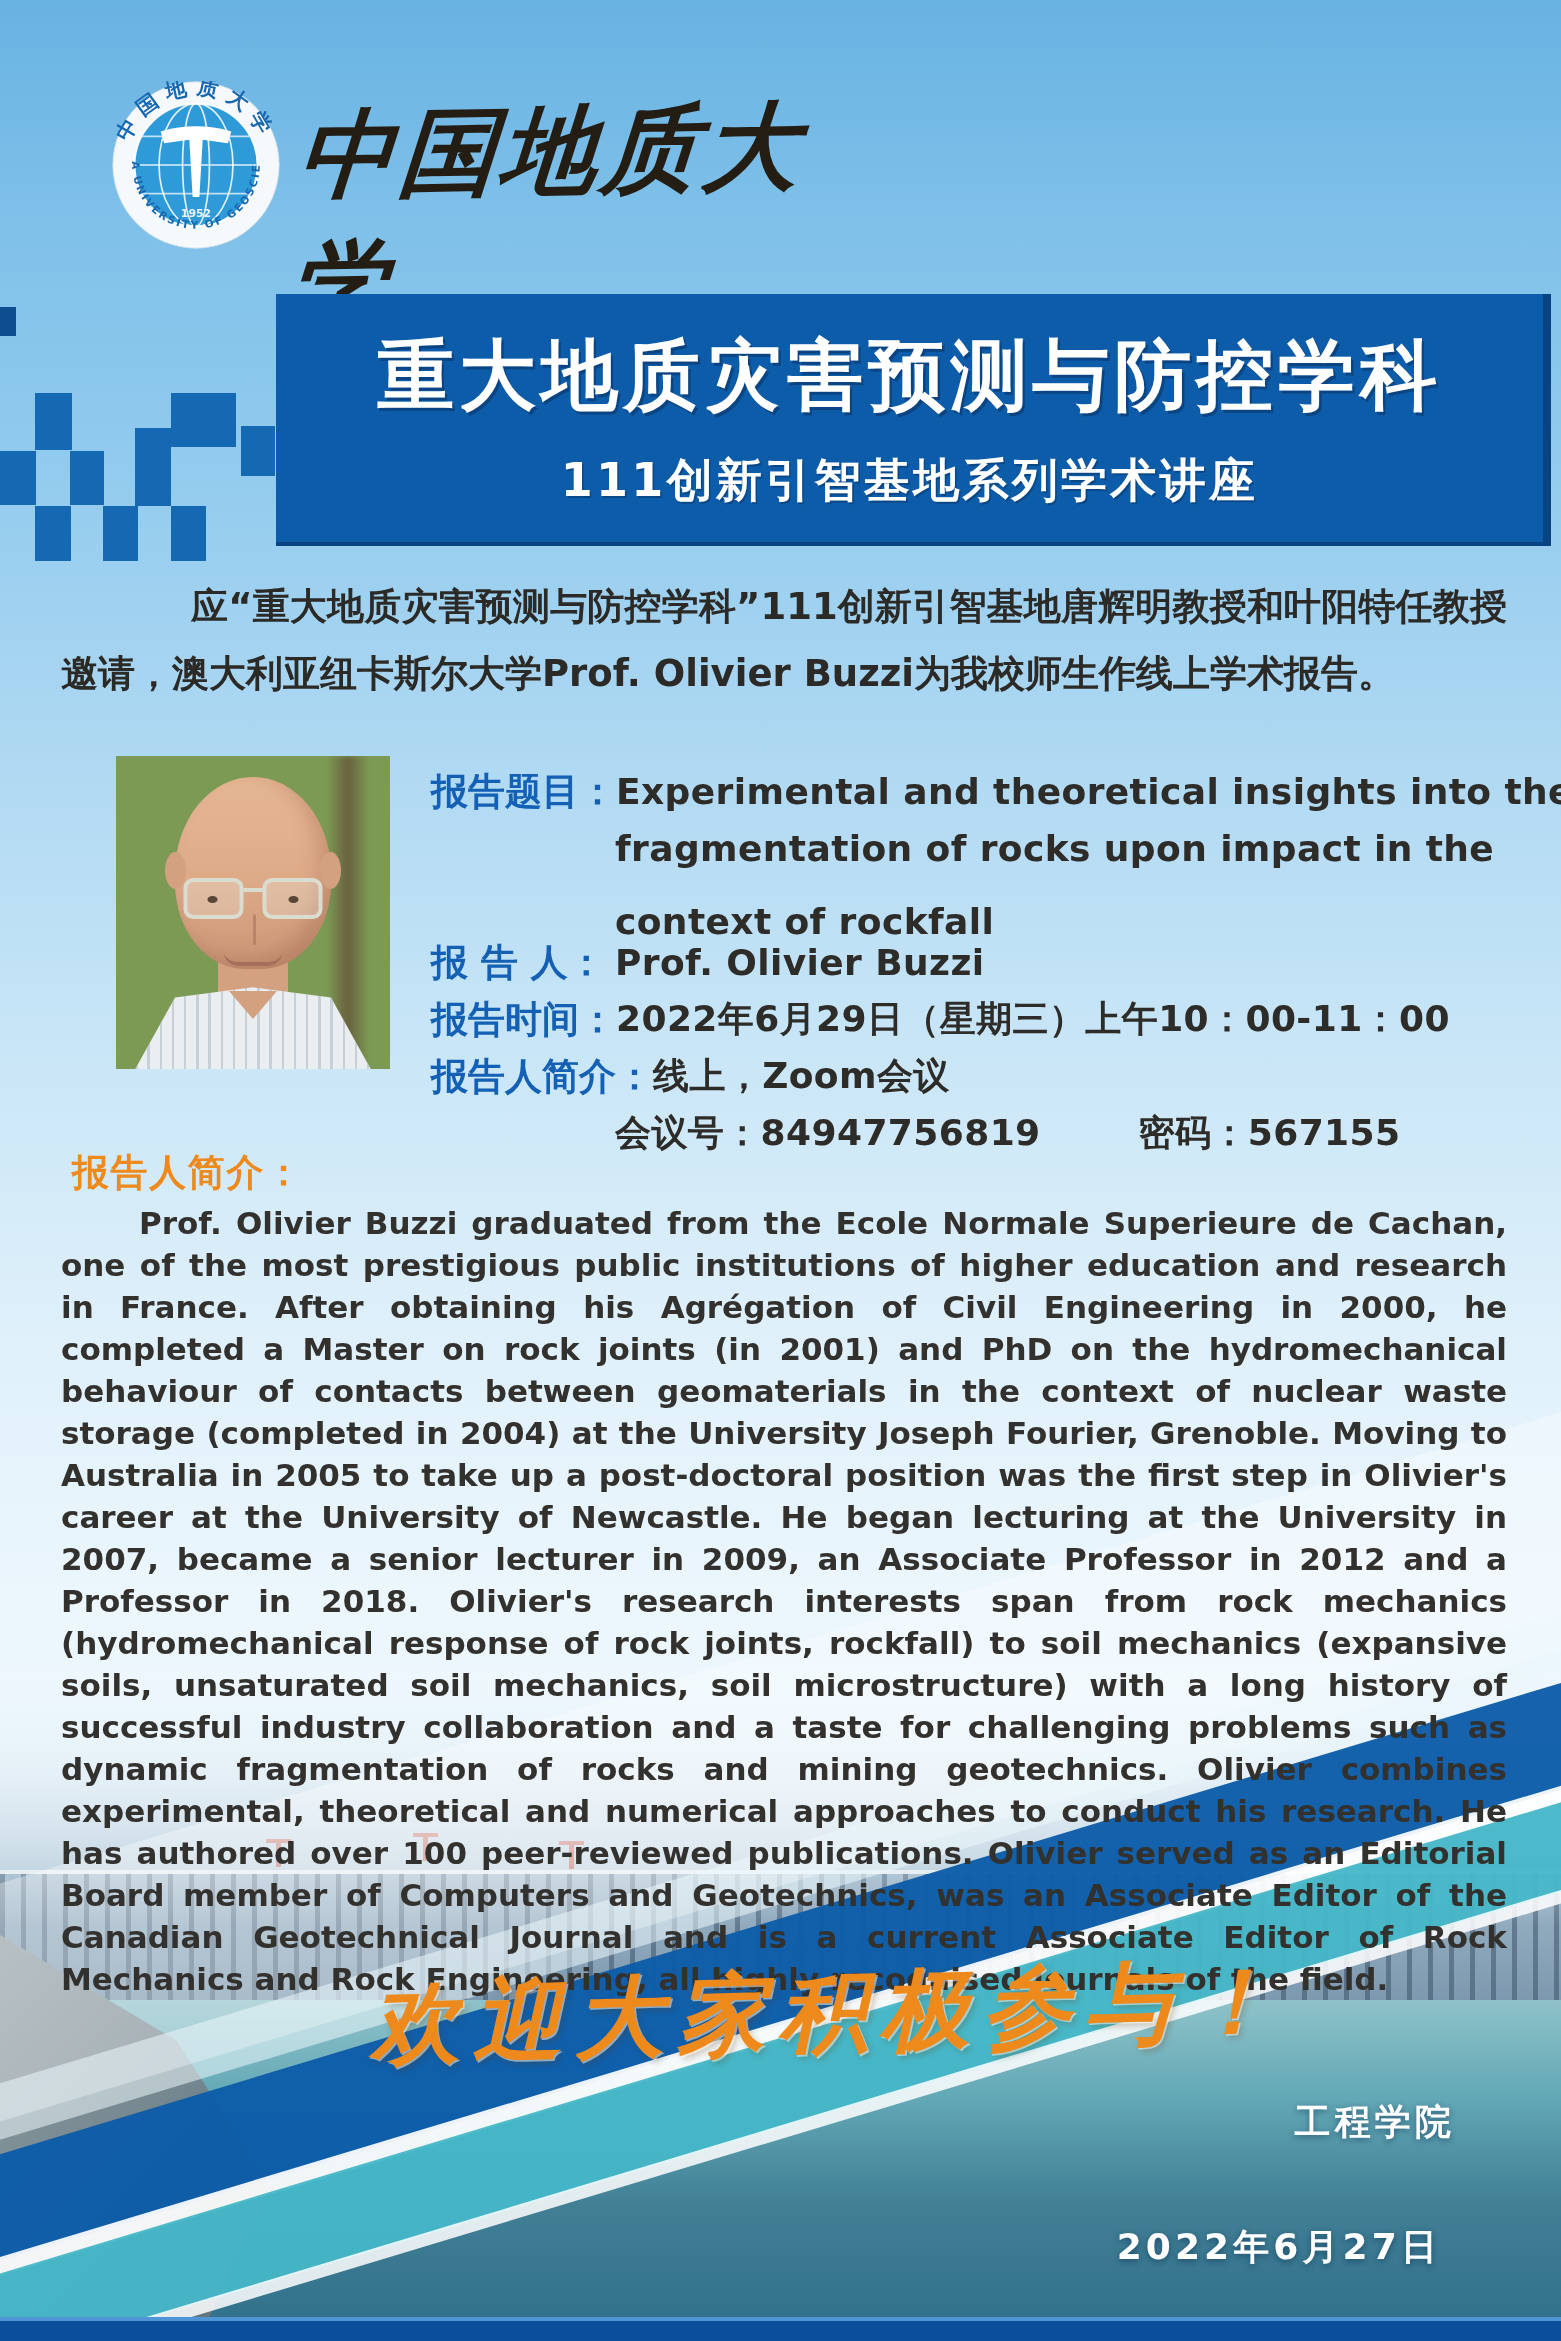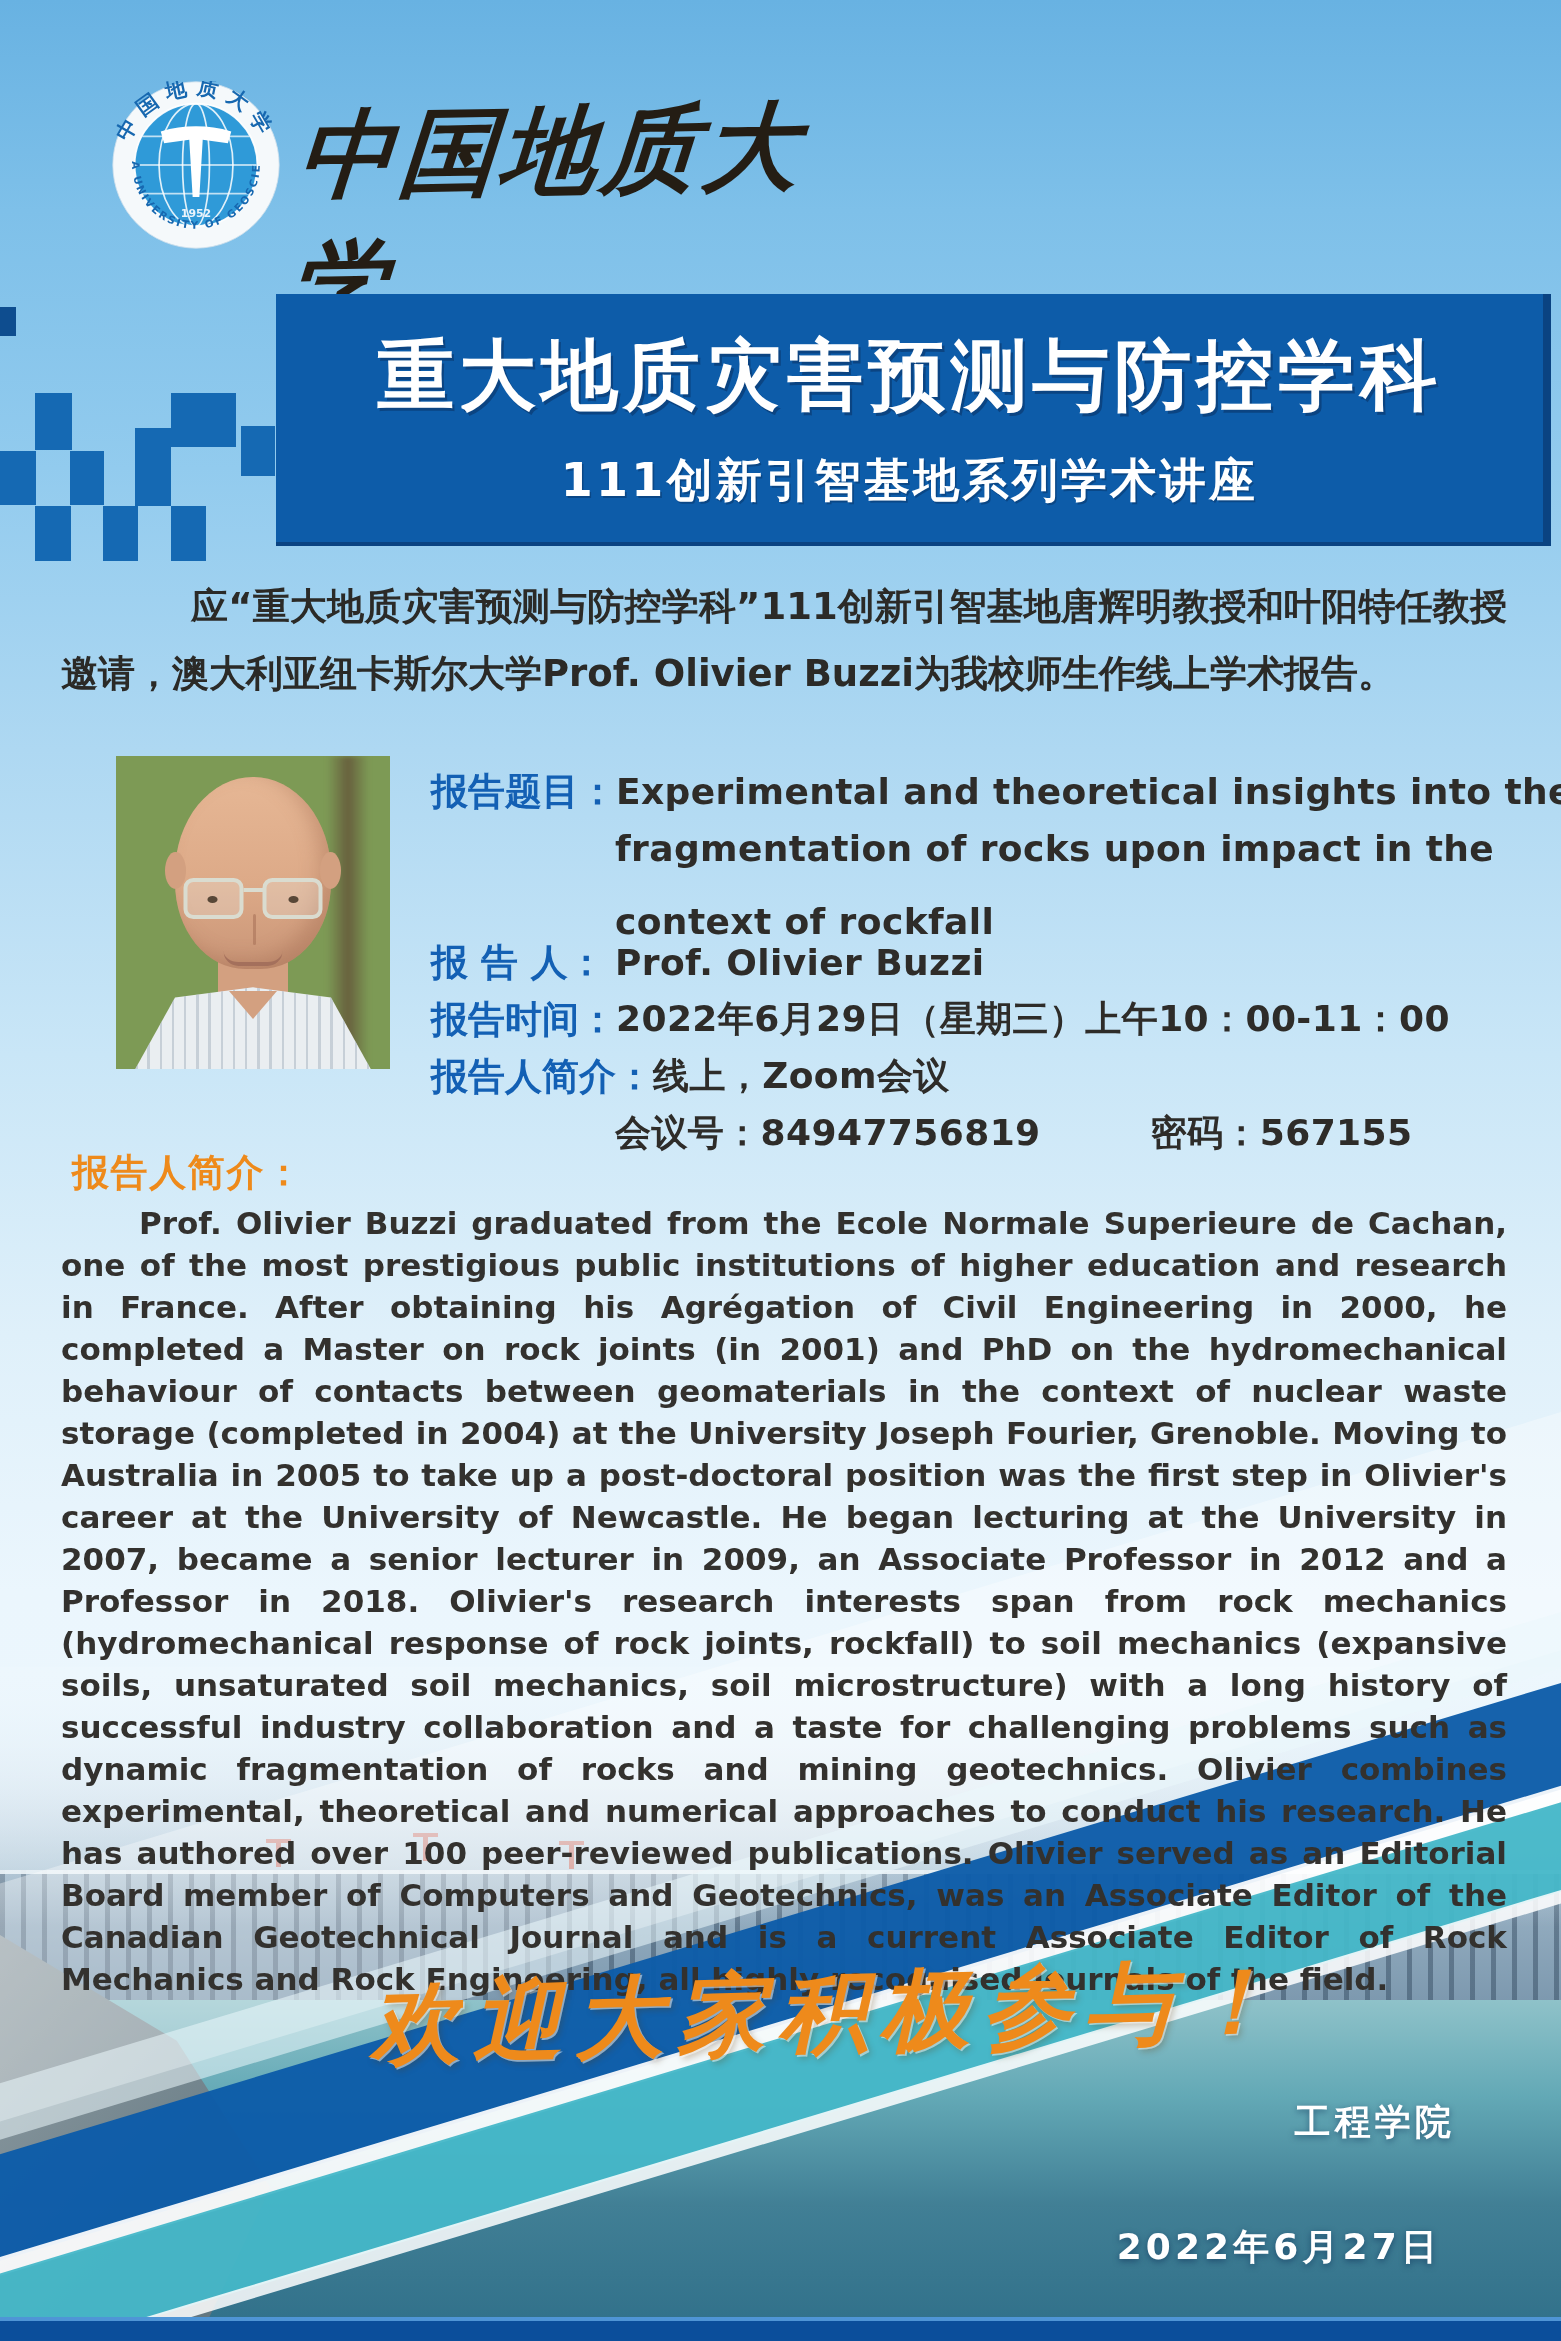--- a/index.html
+++ b/index.html
@@ -219,21 +219,21 @@
       <span class="dvalue">Prof. Olivier Buzzi</span>
     </div>
     <div class="drow" style="top:228px;">
       <span class="dlabel">报告时间：</span>
       <span class="dvalue">2022年6月29日（星期三）上午10：00-11：00</span>
     </div>
     <div class="drow" style="top:285px;">
       <span class="dlabel">报告人简介：</span>
       <span class="dvalue">线上，Zoom会议</span>
     </div>
-    <div class="drow indent" style="top:342px;gap:12px;">
+    <div class="drow indent" style="top:342px;">
       <span class="dvalue"><span>会议号：</span><span>84947756819</span></span>
       <span class="dvalue pw"><span>密码：</span><span>567155</span></span>
     </div>
   </div>
 
   <div class="bio-label">报告人简介：</div>
   <p class="bio">Prof. Olivier Buzzi graduated from the Ecole Normale Superieure de Cachan, one of the most prestigious public institutions of higher education and research in France. After obtaining his Agrégation of Civil Engineering in 2000, he completed a Master on rock joints (in 2001) and PhD on the hydromechanical behaviour of contacts between geomaterials in the context of nuclear waste storage (completed in 2004) at the University Joseph Fourier, Grenoble. Moving to Australia in 2005 to take up a post-doctoral position was the first step in Olivier's career at the University of Newcastle. He began lecturing at the University in 2007, became a senior lecturer in 2009, an Associate Professor in 2012 and a Professor in 2018. Olivier's research interests span from rock mechanics (hydromechanical response of rock joints, rockfall) to soil mechanics (expansive soils, unsaturated soil mechanics, soil microstructure) with a long history of successful industry collaboration and a taste for challenging problems such as dynamic fragmentation of rocks and mining geotechnics. Olivier combines experimental, theoretical and numerical approaches to conduct his research. He has authored over 100 peer-reviewed publications. Olivier served as an Editorial Board member of Computers and Geotechnics, was an Associate Editor of the Canadian Geotechnical Journal and is a current Associate Editor of Rock Mechanics and Rock Engineering, all highly recognised journals of the field.</p>
 
   <div class="welcome">欢迎大家积极参与！</div>
   <div class="credit c1">工程学院</div>

